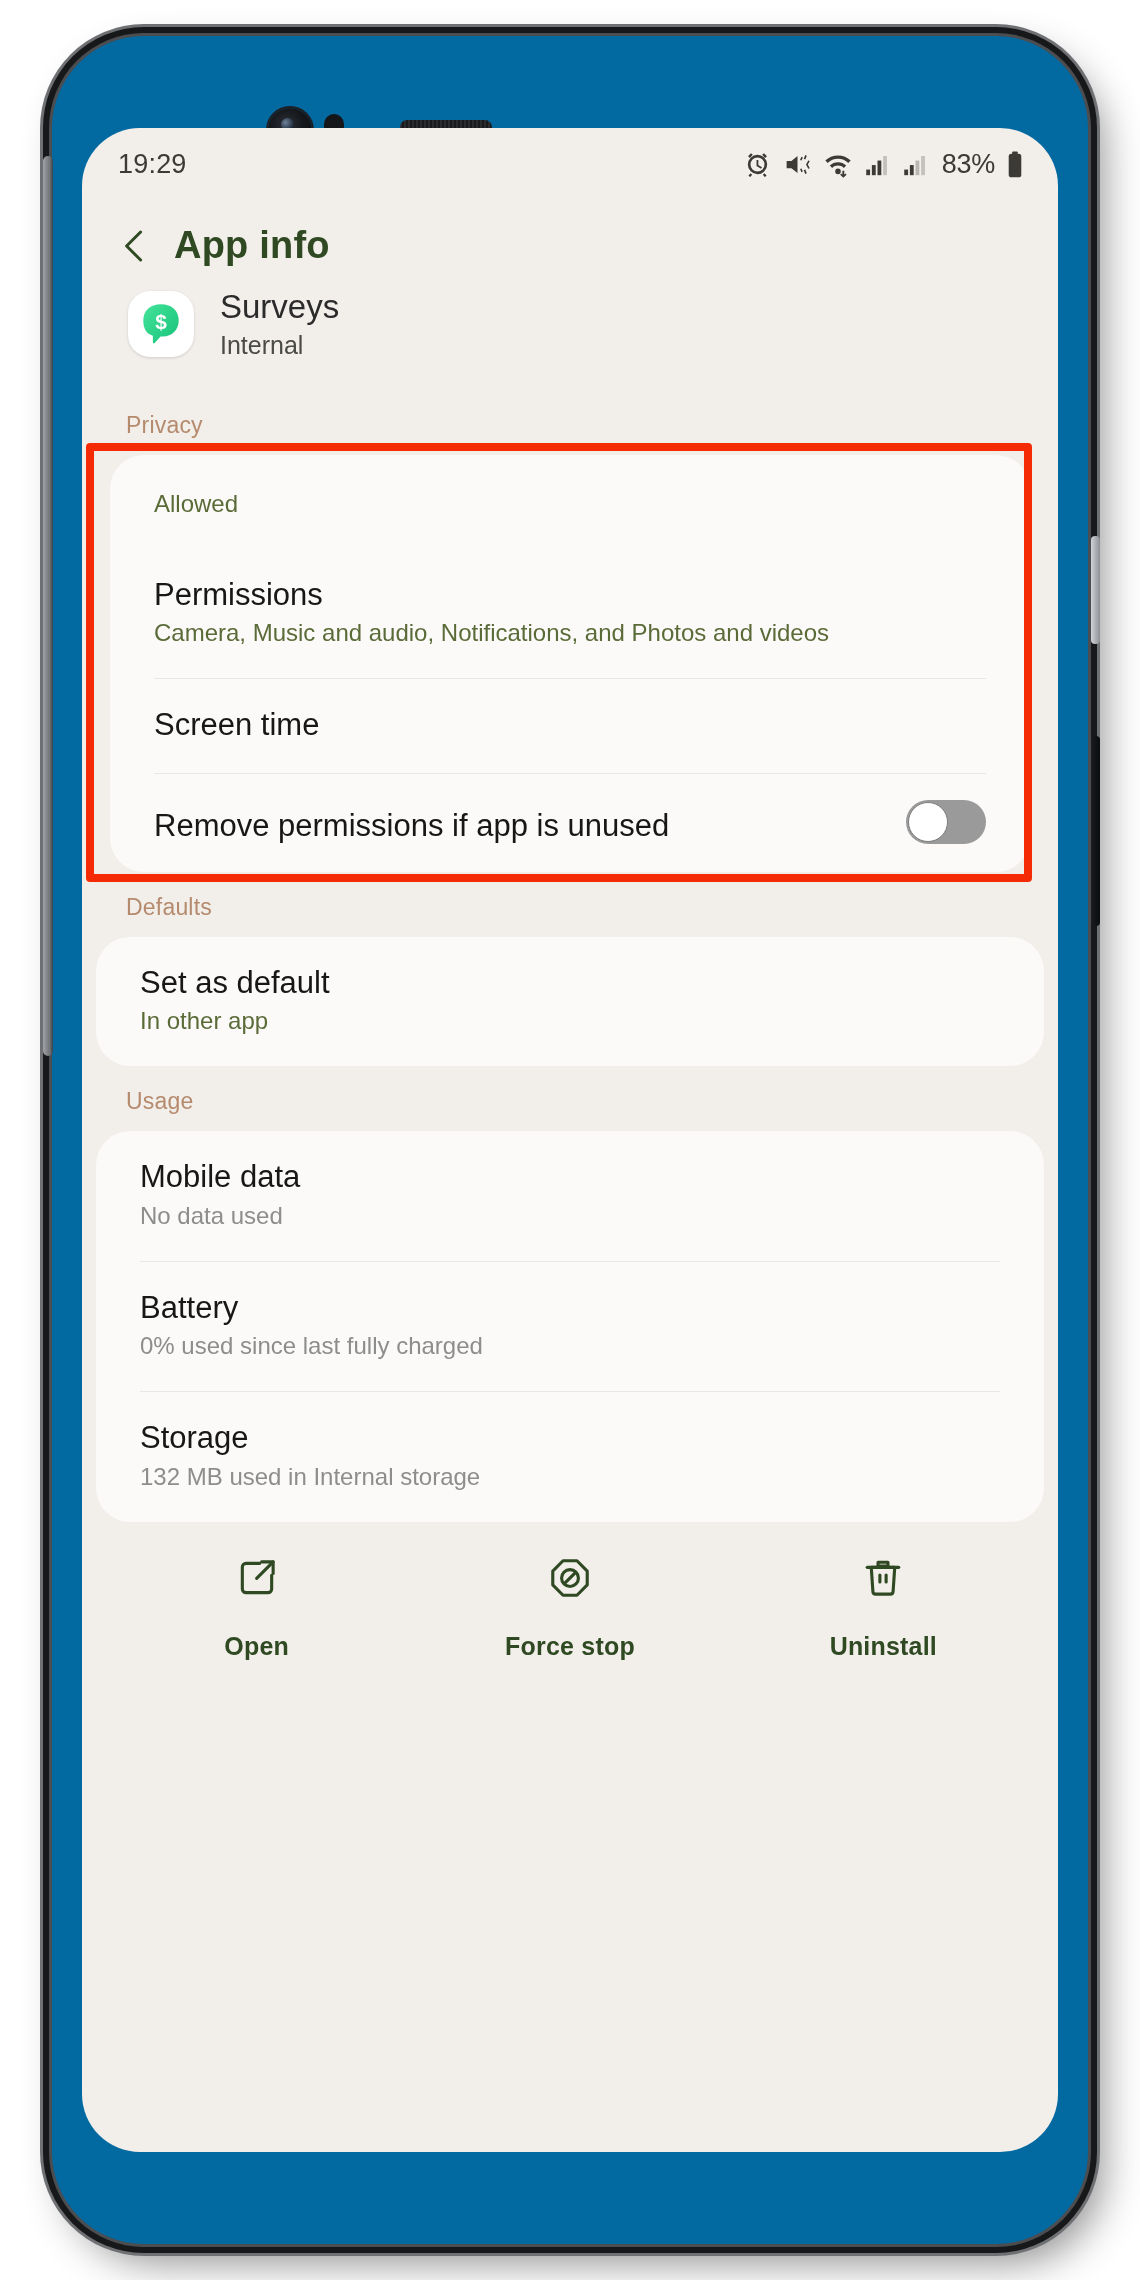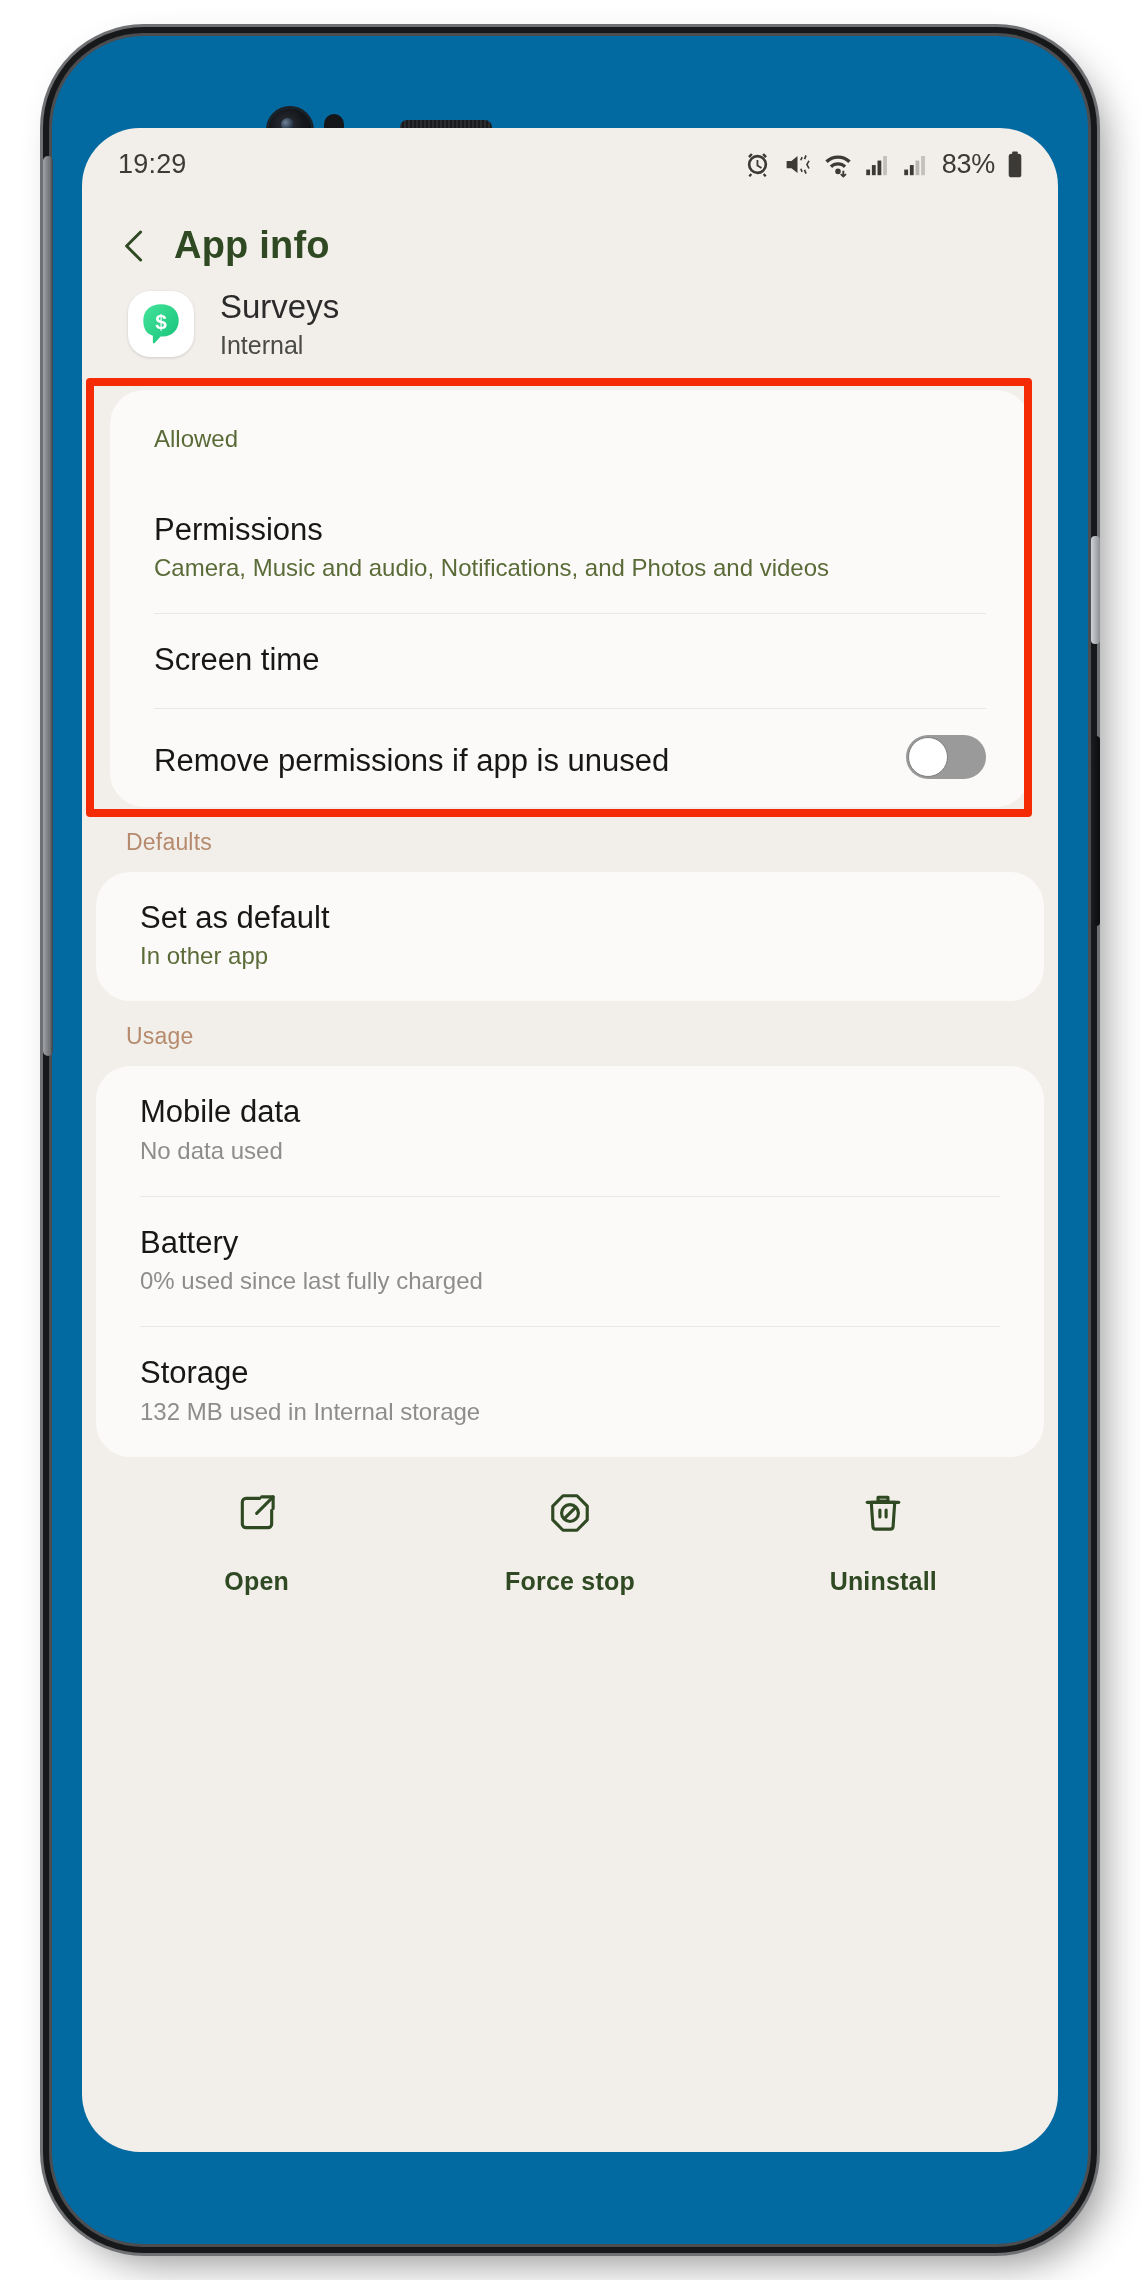--- a/index.html
+++ b/index.html
@@ -190,20 +190,21 @@
             <path d="M24 5c10.5 0 17 6.3 17 15.6 0 9.1-6.5 15.4-15.2 15.4h-2.2l-5.9 6.4c-.5.6-1.5.2-1.5-.6v-6.6C9.9 33.5 7 28.3 7 20.6 7 11.3 13.5 5 24 5z" fill="url(#gsurv)"></path>
             <text x="24" y="28.5" font-family="'Liberation Sans',sans-serif" font-size="20" font-weight="bold" fill="#ffffff" text-anchor="middle">$</text>
           </svg>
         </span>
         <span>
           <div class="app-name">Surveys</div>
           <div class="app-sub">Internal</div>
         </span>
       </div>
 
+      <div class="section-label">Privacy</div>
 
       <div class="highlight-wrap">
         <div class="highlight-box"></div>
         <div class="card">
 
           <div class="row">
             <div class="sub olive">Allowed</div>
           </div>
 
           <div class="row">

